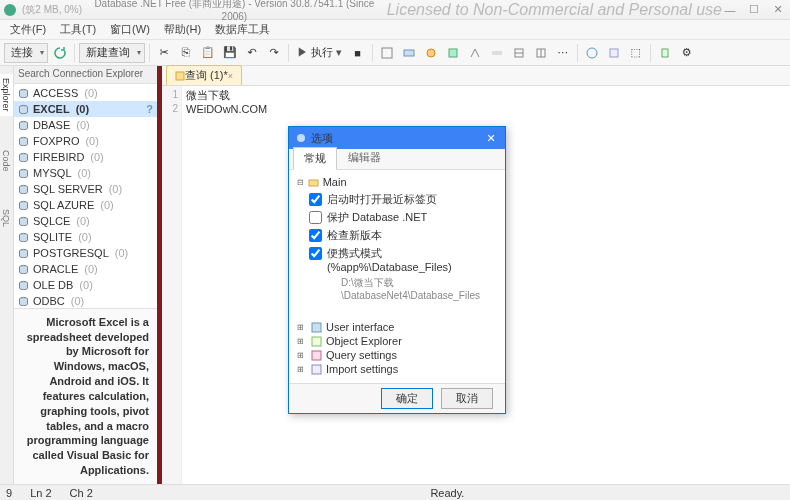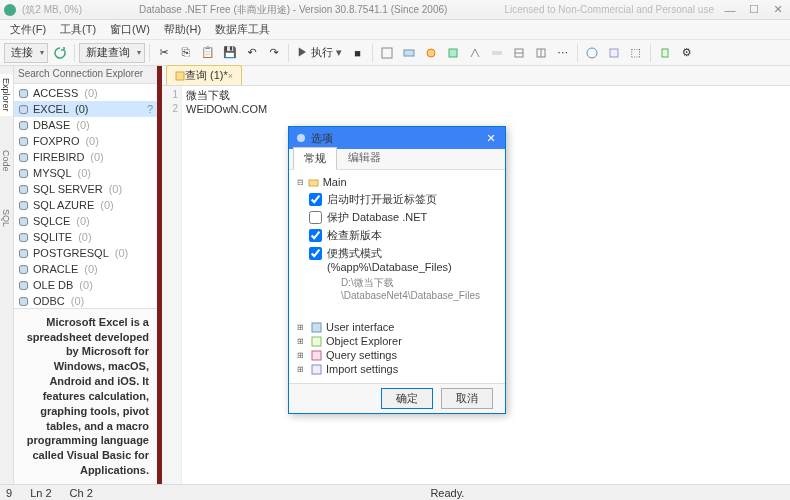--- a/index.html
+++ b/index.html
@@ -1,40 +1,40 @@
 <!DOCTYPE html>
 <html><head>
 <meta charset="utf-8">
 <style>
 *{margin:0;padding:0;box-sizing:border-box;font-family:"Microsoft YaHei","Segoe UI",Arial,sans-serif;font-size:11px;color:#333}
 body{width:790px;height:500px;background:#f5f5f5;overflow:hidden;position:relative}
 .titlebar{height:20px;background:linear-gradient(#f7f7f7,#efefef);display:flex;align-items:center;padding:0 4px;border-bottom:1px solid #ddd}
 .app-icon{width:12px;height:12px;background:#4a8;border-radius:50%;margin-right:6px}
 .title-left{color:#aaa;font-size:10px}
 .title-center{flex:1;text-align:center;color:#888;font-size:10px}
-.title-right{color:#bbb;font-size:10px;margin-right:8px}
+.title-right{color:#bbb;font-style:italic;font-size:16px;margin-right:0}
 .win-btns{display:flex;gap:8px}
 .win-btn{width:16px;height:14px;display:flex;align-items:center;justify-content:center;color:#888;cursor:pointer}
 .menubar{height:20px;background:#f7f7f7;display:flex;align-items:center;padding:0 4px;gap:2px;border-bottom:1px solid #e5e5e5}
 .menu-item{padding:2px 6px;color:#444;cursor:pointer}
 .toolbar{height:26px;background:#f7f7f7;display:flex;align-items:center;padding:0 4px;gap:2px;border-bottom:1px solid #ddd}
 .tool-btn{width:20px;height:20px;display:flex;align-items:center;justify-content:center;cursor:pointer;border-radius:2px}
 .tool-select{height:20px;padding:0 14px 0 6px;background:#f0f0f0;border:1px solid #ccc;display:flex;align-items:center;cursor:pointer;position:relative}
 .tool-select::after{content:"▾";position:absolute;right:3px;color:#666;font-size:8px}
 .tool-sep{width:1px;height:18px;background:#ddd;margin:0 2px}
 .tool-text{padding:0 4px;color:#555}
 .main{display:flex;height:calc(100% - 82px)}
 .sidetabs{width:14px;background:#f0f0f0;border-right:1px solid #ddd;display:flex;flex-direction:column;padding-top:8px;gap:30px}
 .sidetab{writing-mode:vertical-lr;font-size:9px;color:#777;padding:4px 1px;cursor:pointer}
 .sidetab.active{background:#fff;color:#333}
 .explorer{width:148px;background:#fff;border-right:5px solid #7f1d1d;display:flex;flex-direction:column}
 .exp-head{height:18px;background:#f0f0f0;padding:2px 4px;color:#666;font-size:10px;border-bottom:1px solid #e0e0e0}
 .exp-list{flex:1;overflow-y:auto;padding:1px 0}
 .exp-item{display:flex;align-items:center;padding:1px 4px;gap:4px;cursor:pointer;color:#888;font-size:10px;line-height:14px}
-.exp-item.selected{background:#d0e7ff;color:#333;font-weight:normal}
+.exp-item.selected{background:#d0e7ff;color:#333;font-weight:bold}
 .exp-item .db-icon{width:11px;height:11px;flex-shrink:0;display:inline-flex;align-items:center;justify-content:center}
 .exp-item .cnt{color:#aaa;margin-left:2px}
 .exp-item.selected .cnt{color:#333}
 .info-box{padding:6px 8px;text-align:right;font-size:9px;color:#333;line-height:1.35;border-top:1px solid #e0e0e0;background:#fafafa}
 .content{flex:1;display:flex;flex-direction:column;background:#fff;position:relative}
 .tabs{height:20px;background:#f7f7f7;display:flex;align-items:flex-end;padding:0 4px;border-bottom:1px solid #ddd}
 .tab{padding:2px 8px;background:#fff4d6;border:1px solid #e0c870;border-bottom:none;border-radius:3px 3px 0 0;display:flex;align-items:center;cursor:pointer;font-size:10px}
 .tab .close{font-size:9px;color:#a88;cursor:pointer}
 .editor{flex:1;display:flex;background:#fff}
 .gutter{width:20px;background:#f5f5f5;border-right:1px solid #eee;text-align:right;padding:2px 3px 0 0;color:#aaa;font-size:10px;line-height:14px}

